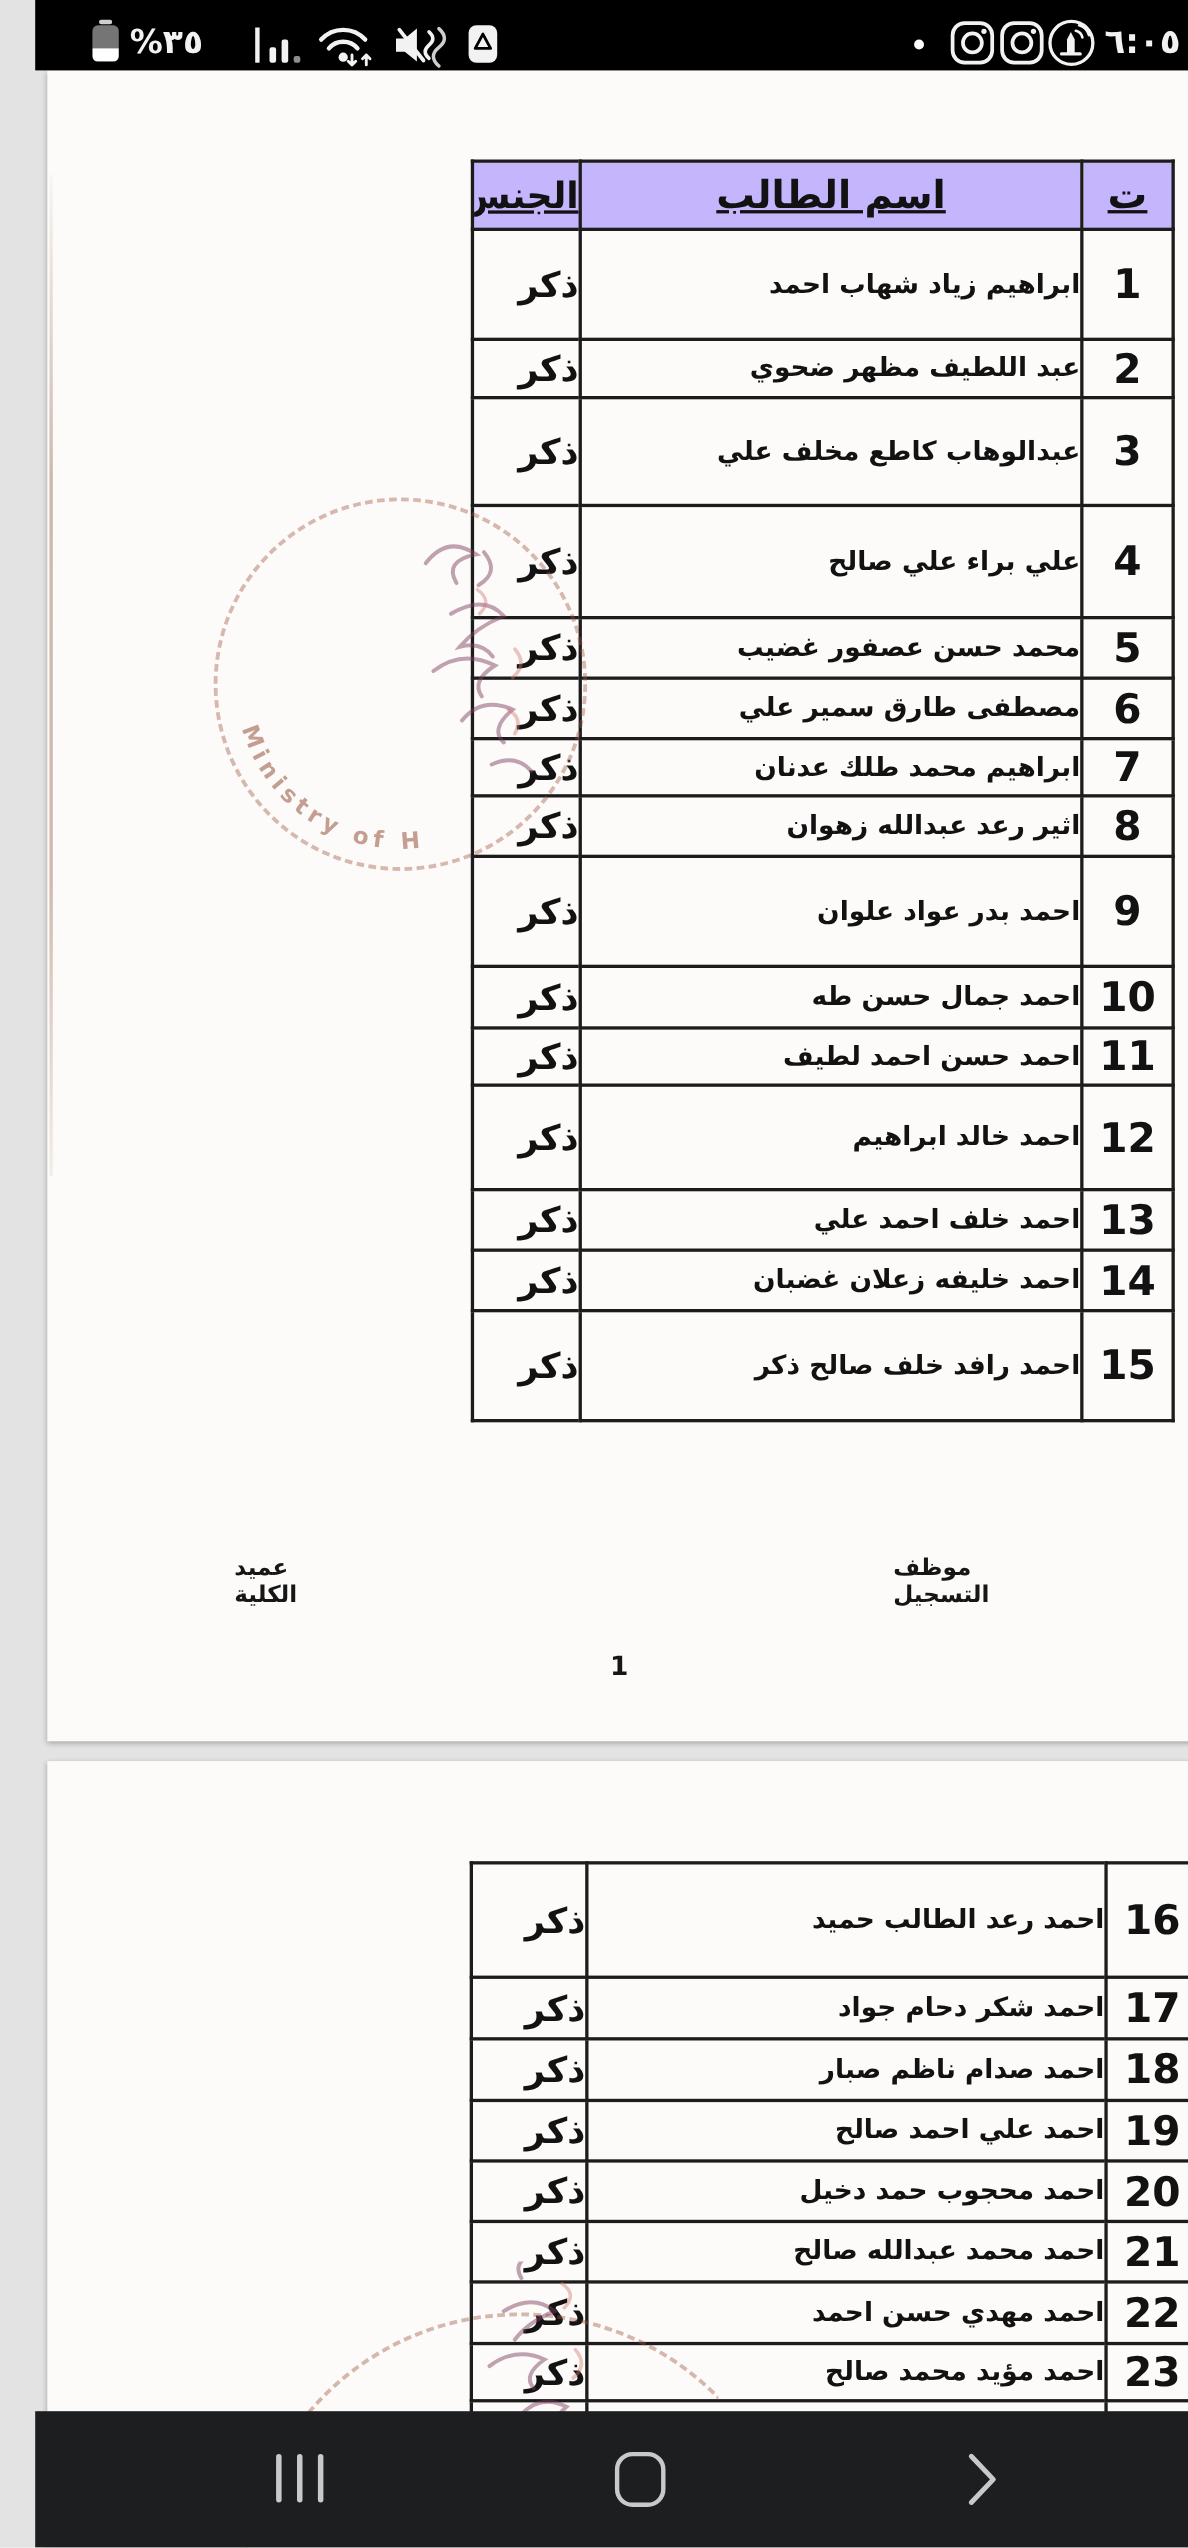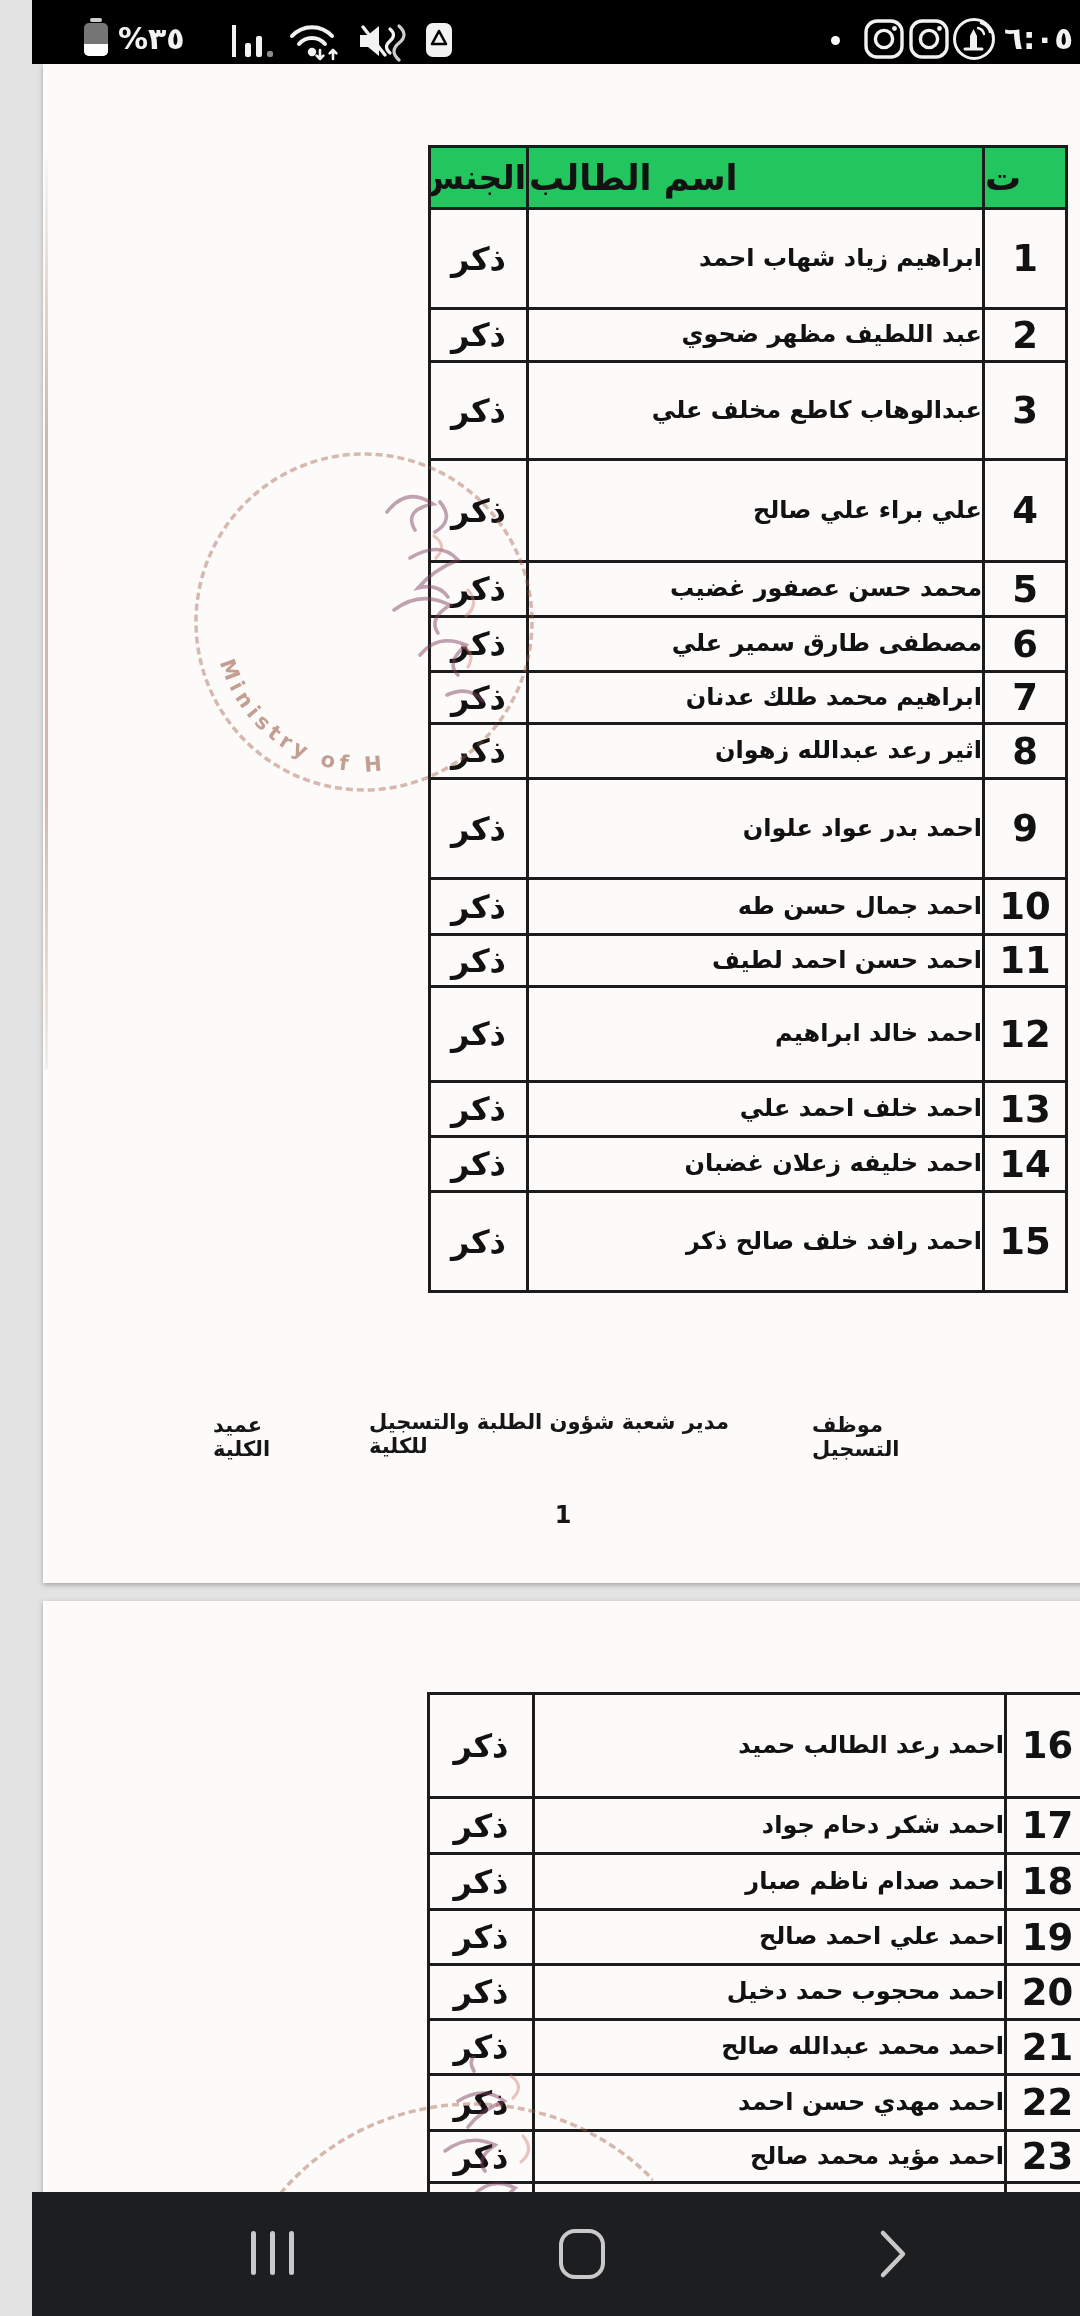--- a/index.html
+++ b/index.html
@@ -17,27 +17,27 @@
   .notif-dot{width:9px;height:9px;border-radius:50%;background:#fff;}
 
   
   .page{position:absolute;left:11px;width:1062px;background:#fcfbf9;box-shadow:0 2px 5px rgba(0,0,0,.28);overflow:hidden;}
   .page1{top:64px;height:1519px;}
   .page2{top:1601px;height:715px;}
 
   
   table.students{border-collapse:collapse;position:absolute;direction:rtl;table-layout:fixed;background:transparent;}
   table.students td{border:3px solid #1c1c1c;padding:0;vertical-align:middle;color:#121212;overflow:hidden;}
-  td.th-cell{background:#22c55e;text-align:left;font-weight:bold;}
+  td.th-cell{background:#c4b5fd;text-align:center;font-weight:bold;text-decoration:underline;}
   td.idx-h{font-size:36px;}
   td.name-h{font-size:35px;}
   td.gen-h{font-size:33px;}
   td.idx{text-align:center;font-weight:bold;font-size:37px;}
   td.name{text-align:right;padding-right:9px;font-weight:bold;font-size:24px;line-height:1.15;}
-  td.gen{text-align:center;font-weight:bold;font-size:32px;}
+  td.gen{text-align:right;font-weight:bold;font-size:32px;}
 
   
   .sig-label{position:absolute;font-weight:bold;color:#161616;font-size:21px;text-align:left;direction:rtl;}
   .page-num{position:absolute;font-weight:bold;color:#161616;font-size:24px;text-align:center;}
 
   
   .pink-line{position:absolute;width:0;border-left:3px dotted rgba(226,132,126,.45);}
   .brown-line{position:absolute;width:3px;
     background:linear-gradient(to bottom,rgba(130,75,50,.03),rgba(130,75,50,.38) 30%,rgba(150,90,60,.42) 70%,rgba(130,75,50,.08));}
   .stamp-svg{position:absolute;pointer-events:none;z-index:5;}
@@ -220,21 +220,20 @@
         <path d="M286 150 q12 14 -2 26"></path>
         <path d="M280 205 q14 8 6 22"></path>
       </g>
       <path id="stArc" d="M38 222 A 150 150 0 0 0 205 330" fill="none"></path>
       <text font-size="21" letter-spacing="5" fill="rgba(150,82,60,0.55)" font-weight="bold">
         <textPath href="#stArc">Ministry of Hi</textPath>
       </text>
     </svg>
 
     <div class="sig-label" style="left:769px;top:1349px;width:155px;">موظف التسجيل</div>
-    <div class="sig-label" style="left:326px;top:1346px;width:360px;">مدير شعبة شؤون الطلبة والتسجيل للكلية</div>
     <div class="sig-label" style="left:170px;top:1349px;width:110px;">عميد الكلية</div>
     <div class="page-num" style="left:485px;top:1437px;width:70px;">1</div>
   </div>
 
   <div class="page page2">
     <table class="students" style="left:384px;top:91px;width:661px;">
       <colgroup>
           <col style="width:84px">
           <col style="width:472px">
           <col style="width:105px">

